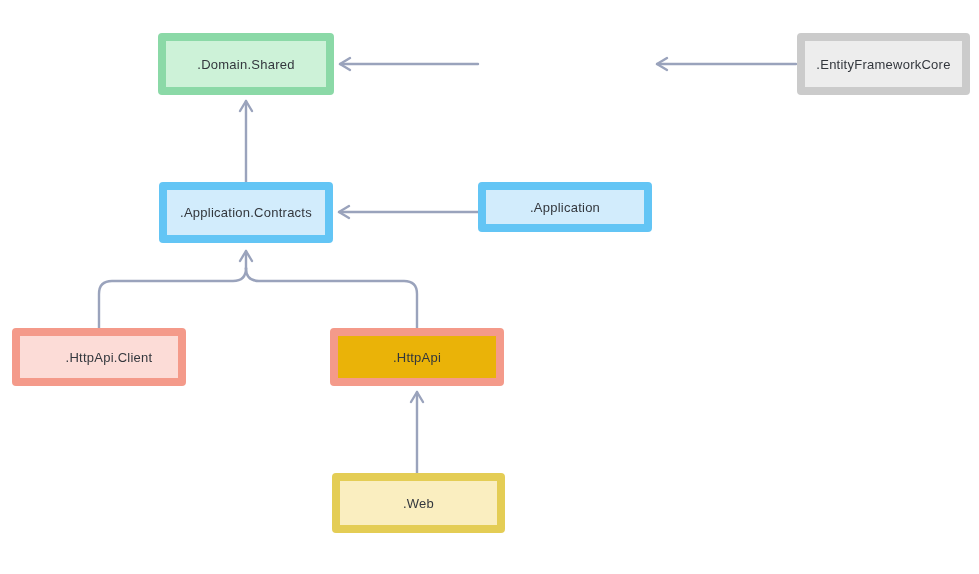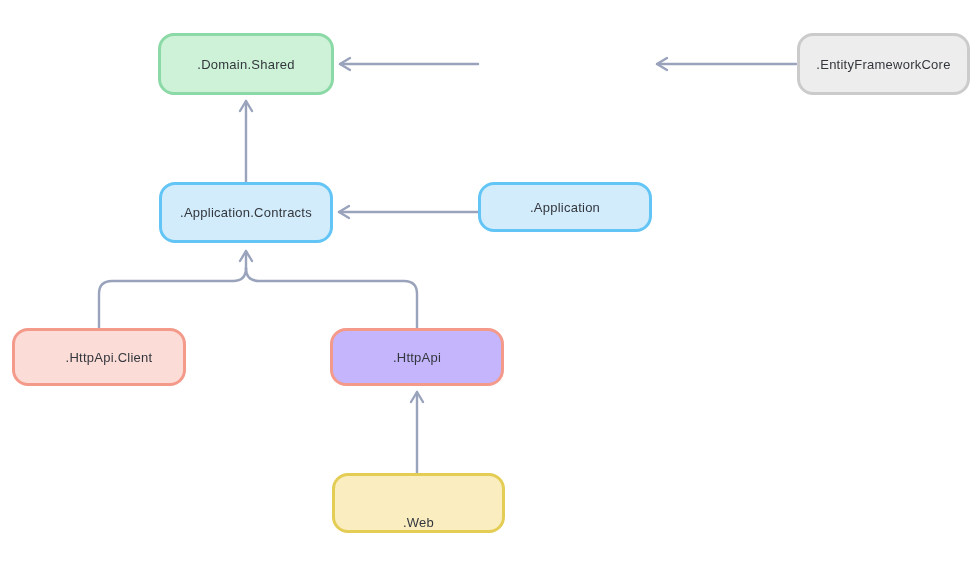--- a/index.html
+++ b/index.html
@@ -33,22 +33,22 @@
   .arrowhead-path {
     fill: none;
     stroke: var(--arrow, #9aa3bc);
     stroke-width: 2.4;
     stroke-linecap: round;
     stroke-linejoin: round;
   }
   .node {
     position: absolute;
     box-sizing: border-box;
-    border: 3px solid #f97316;
-    border-radius: 16px;
+    border: 8px solid #f97316;
+    border-radius: 4px;
     background: #eee;
     display: flex;
     align-items: center;
     justify-content: center;
     color: var(--text, #33373d);
     font-size: 13px;
     font-weight: 500;
     letter-spacing: 0.25px;
   }
   .node .label {
@@ -100,21 +100,21 @@
   </div>
 
   <div class="node n-application" style="background: rgb(210, 236, 252); border-color: rgb(99, 197, 245);">
     <span class="label">.Application</span>
   </div>
 
   <div class="node n-httpapi-client" style="background: rgb(252, 220, 215); border-color: rgb(244, 154, 138); padding-left: 20px;">
     <span class="label">.HttpApi.Client</span>
   </div>
 
-  <div class="node n-httpapi" style="background: #c4b5fd; border-color: rgb(244, 154, 138);">
+  <div class="node n-httpapi" style="background: #eab308; border-color: rgb(244, 154, 138);">
     <span class="label">.HttpApi</span>
   </div>
 
-  <div class="node n-web" style="background: rgb(250, 238, 192); border-color: rgb(228, 205, 85); align-items: flex-end;">
+  <div class="node n-web" style="background: rgb(250, 238, 192); border-color: rgb(228, 205, 85);">
     <span class="label">.Web</span>
   </div>
 
 </div>
 
 </body></html>

